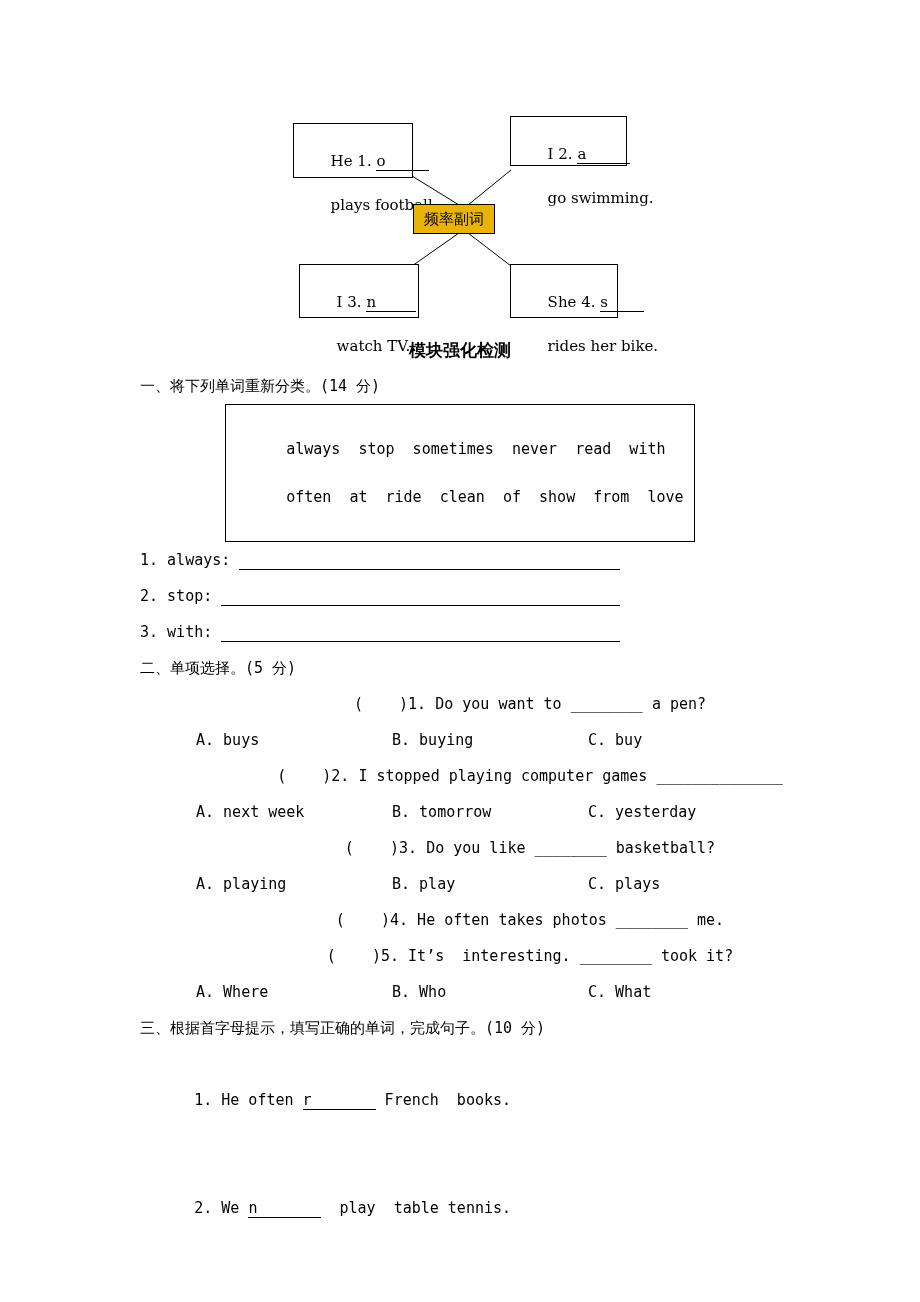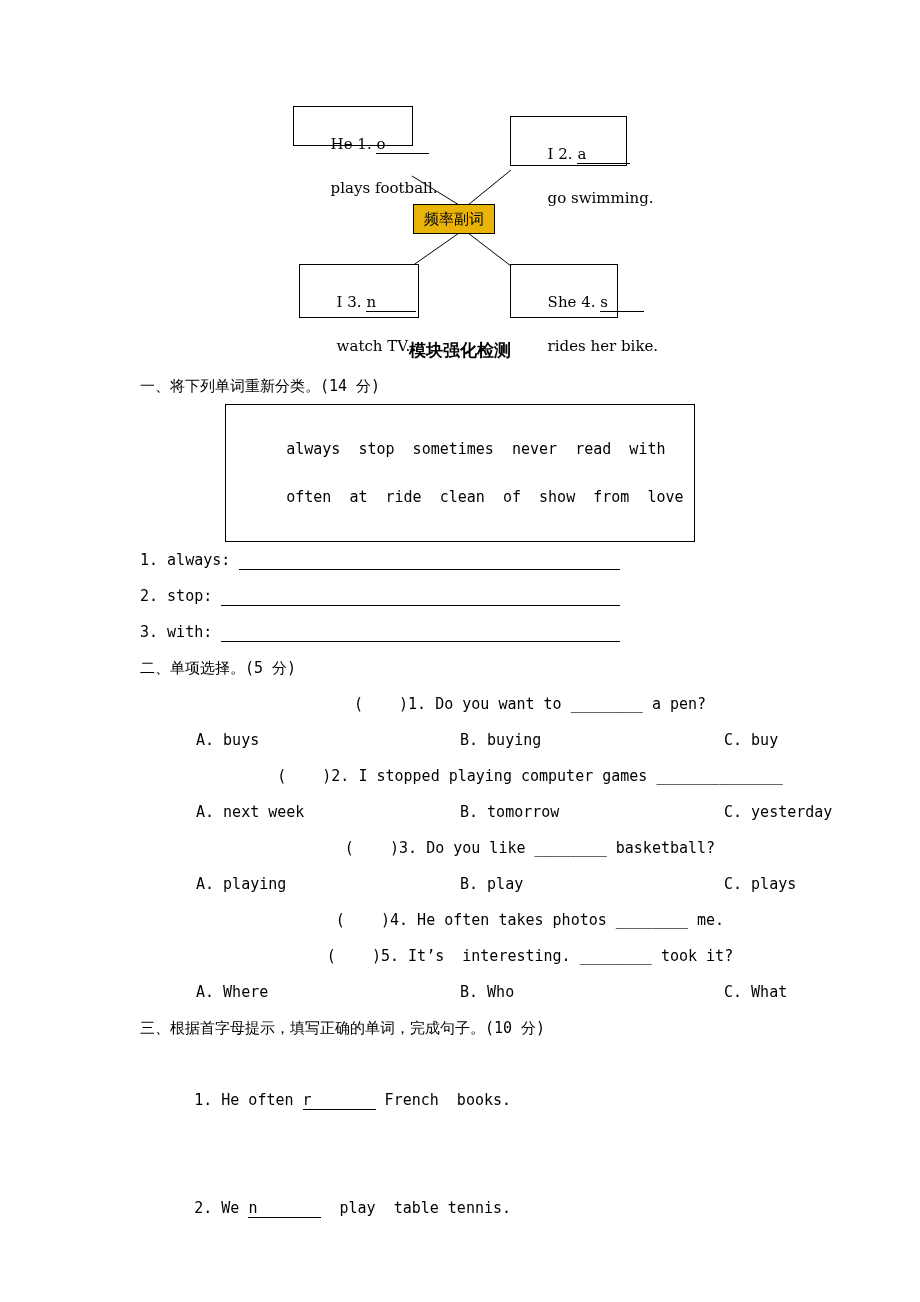--- a/index.html
+++ b/index.html
@@ -22,21 +22,21 @@
     border:1px solid #000;
     background:#fff;
     padding:4px 8px;
     box-sizing:border-box;
     font-family:"DejaVu Serif", "Liberation Serif", serif;
     font-size:15px;
     line-height:22px;
     white-space:pre;
     z-index:2;
   }
-  .dbox-1 { left:293px; top:106px; width:120px; height:40px; }
+  .dbox-1 { left:293px; top:123px; width:120px; height:55px; }
   .dbox-2 { left:510px; top:116px; width:117px; height:50px; }
   .dbox-3 { left:299px; top:264px; width:120px; height:54px; }
   .dbox-4 { left:510px; top:264px; width:108px; height:54px; }
   .center-box {
     position:absolute; left:413px; top:204px;
     border:1px solid #000; background:#eab308;
     padding:3px 10px; font-size:15px; line-height:22px;
     z-index:2; white-space:pre;
   }
   .letterline { border-bottom:1px solid #000; }
@@ -62,21 +62,21 @@
     border:1px solid #000; padding:8px 0 8px 6px;
     line-height:24px; white-space:pre;
   }
 
   .fill-line { display:flex; margin:0 0 0 140px; width:480px; line-height:36px; }
   .fill-line:first-of-type { margin-top:6px; }
   .fill-label { white-space:pre; }
   .fl-blank { flex:1; height:27px; border-bottom:1px solid #000; }
 
   .qline { margin:0 0 0 140px; line-height:36px; white-space:pre;text-align:center; }
-  .opts { margin:0 0 0 196px; line-height:36px; display:flex; white-space:pre;justify-content:space-between; }
+  .opts { margin:0 0 0 196px; line-height:36px; display:flex; white-space:pre; }
   .opt { width:196px; }
 
   .s3line { margin:0 0 0 140px; line-height:36px; white-space:pre; }
   .pad64 { padding-right:64px; }
 </style>
 </head>
 <body>
 
 <div class="page">
 

